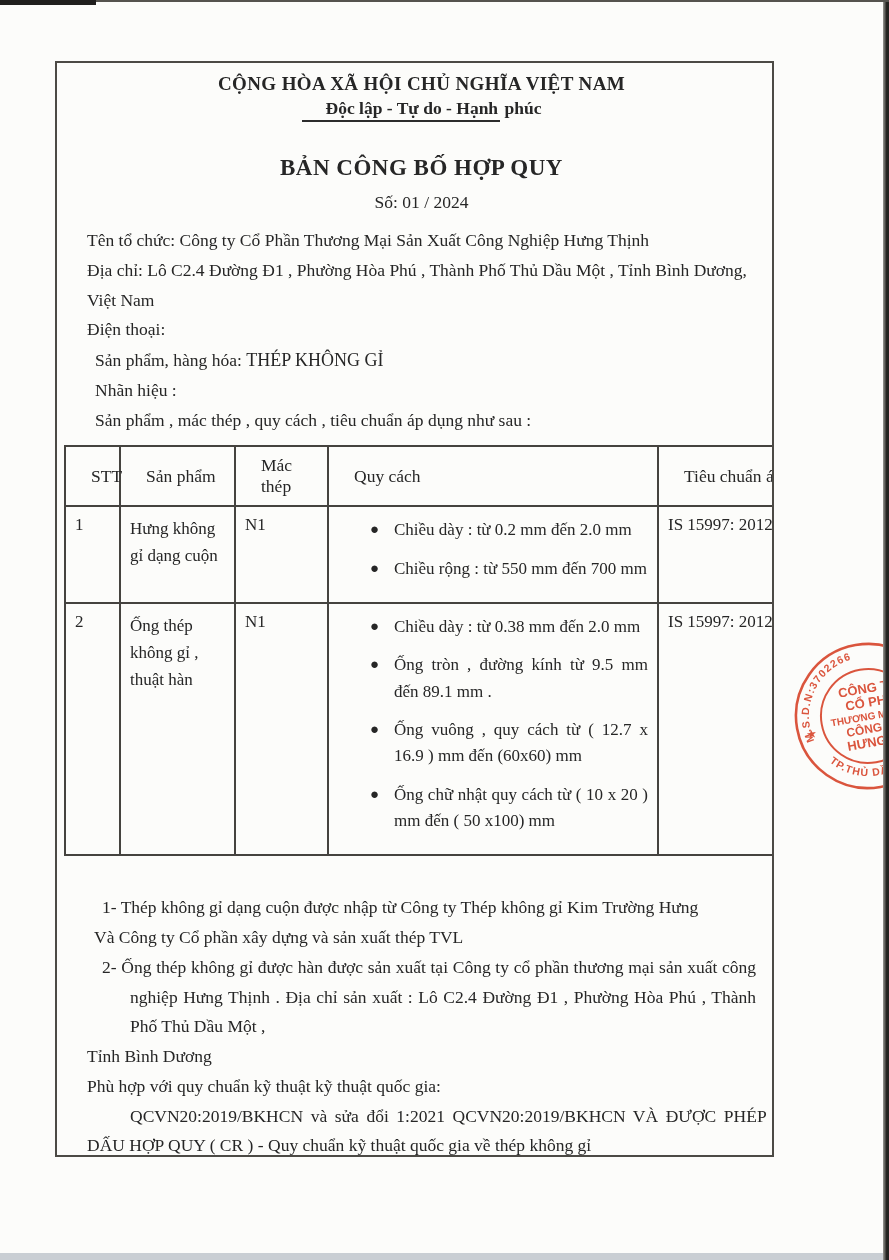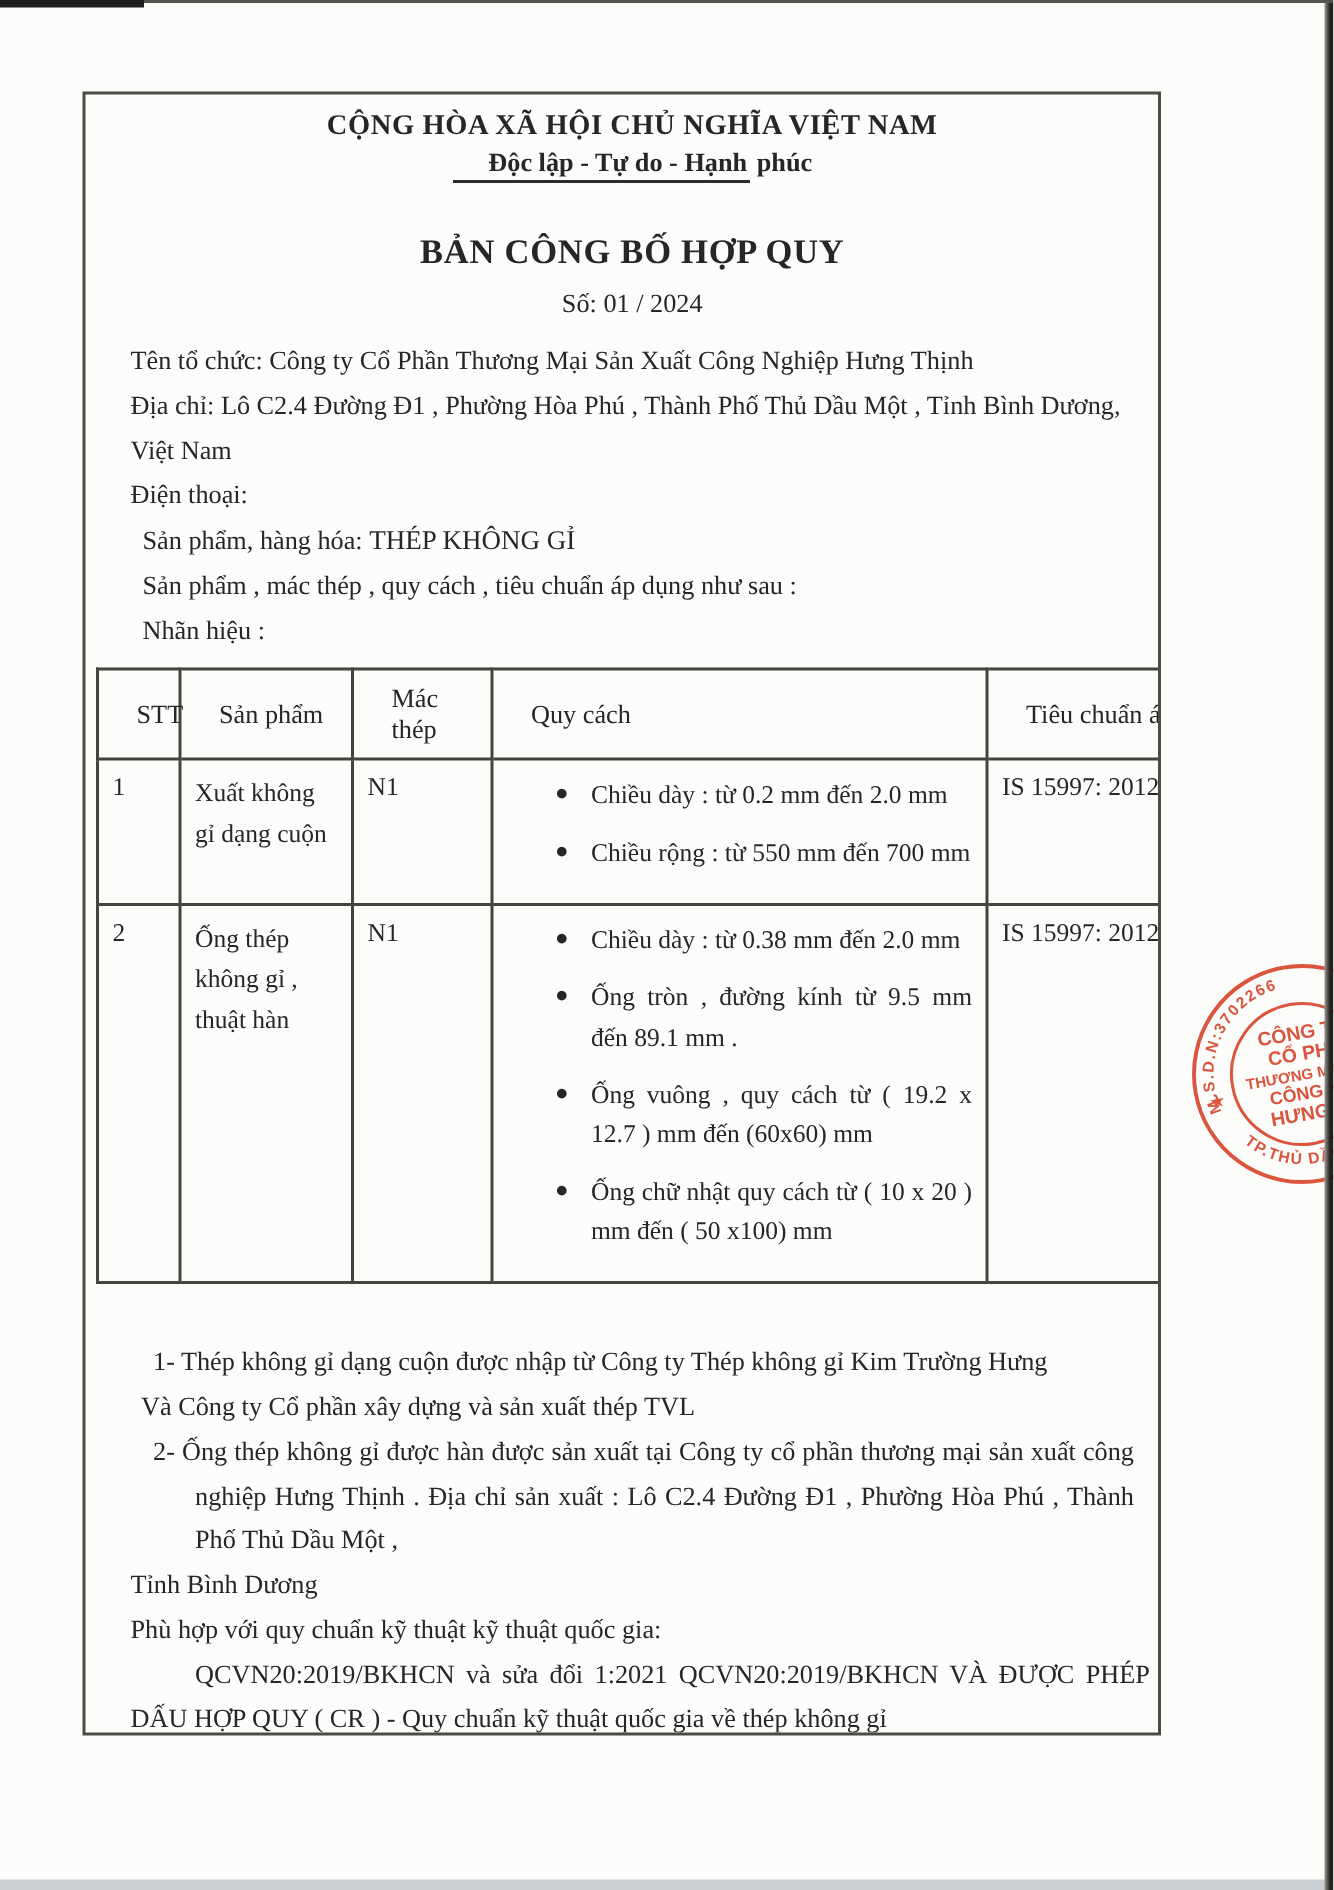--- a/index.html
+++ b/index.html
@@ -80,22 +80,22 @@
     <p class="nh2 center"><span class="motto-underline">Độc lập - Tự do - Hạnh</span><span> phúc</span></p>
 
     <p class="doc-title center">BẢN CÔNG BỐ HỢP QUY</p>
     <p class="doc-number center">Số: 01 / 2024</p>
 
     <div class="info">
       <p>Tên tổ chức: Công ty Cổ Phần Thương Mại Sản Xuất Công Nghiệp Hưng Thịnh</p>
       <p>Địa chỉ: Lô C2.4 Đường Đ1 , Phường Hòa Phú , Thành Phố Thủ Dầu Một , Tỉnh Bình Dương, Việt Nam</p>
       <p>Điện thoại:</p>
       <p class="indent1"><span>Sản phẩm, hàng hóa: </span><span class="product-value">THÉP KHÔNG GỈ</span></p>
+      <p class="indent1">Nhãn hiệu :</p>
       <p class="indent1">Sản phẩm , mác thép , quy cách , tiêu chuẩn áp dụng như sau :</p>
-      <p class="indent1">Nhãn hiệu :</p>
     </div>
 
     <table class="products">
       <colgroup>
         <col class="col-stt">
           <col class="col-sp">
           <col class="col-mt">
           <col class="col-qc">
           <col class="col-tc">
       </colgroup>
@@ -104,39 +104,39 @@
           <th class="c-stt">STT</th>
           <th>Sản phẩm</th>
           <th>Mác thép</th>
           <th>Quy cách</th>
           <th>Tiêu chuẩn áp dụng</th>
         </tr>
       </thead>
       <tbody>
         <tr>
           <td class="c-stt">1</td>
-          <td class="c-sp">Xuất không gỉ dạng cuộn</td>
+          <td class="c-sp">Hưng không gỉ dạng cuộn</td>
           <td class="c-mt">N1</td>
           <td>
             <ul class="spec-list">
               <li><span class="bul">●</span><span>Chiều dày : từ 0.2 mm đến 2.0 mm</span></li>
               <li><span class="bul">●</span><span>Chiều rộng : từ 550 mm đến 700 mm</span></li>
             </ul>
           </td>
           <td class="c-tc">IS 15997: 2012</td>
         </tr>
         <tr>
           <td class="c-stt">2</td>
           <td class="c-sp">Ống thép không gỉ , thuật hàn</td>
           <td class="c-mt">N1</td>
           <td>
             <ul class="spec-list">
               <li><span class="bul">●</span><span>Chiều dày : từ 0.38 mm đến 2.0 mm</span></li>
               <li><span class="bul">●</span><span>Ống tròn , đường kính từ 9.5 mm đến 89.1 mm .</span></li>
-              <li><span class="bul">●</span><span>Ống vuông , quy cách từ ( 19.2 x 12.7 ) mm đến (60x60) mm</span></li>
+              <li><span class="bul">●</span><span>Ống vuông , quy cách từ ( 12.7 x 16.9 ) mm đến (60x60) mm</span></li>
               <li><span class="bul">●</span><span>Ống chữ nhật quy cách từ ( 10 x 20 ) mm đến ( 50 x100) mm</span></li>
             </ul>
           </td>
           <td class="c-tc">IS 15997: 2012</td>
         </tr>
       </tbody>
     </table>
 
     <div class="notes">
       <p class="note1-l1">1- Thép không gỉ dạng cuộn được nhập từ Công ty Thép không gỉ Kim Trường Hưng</p>

